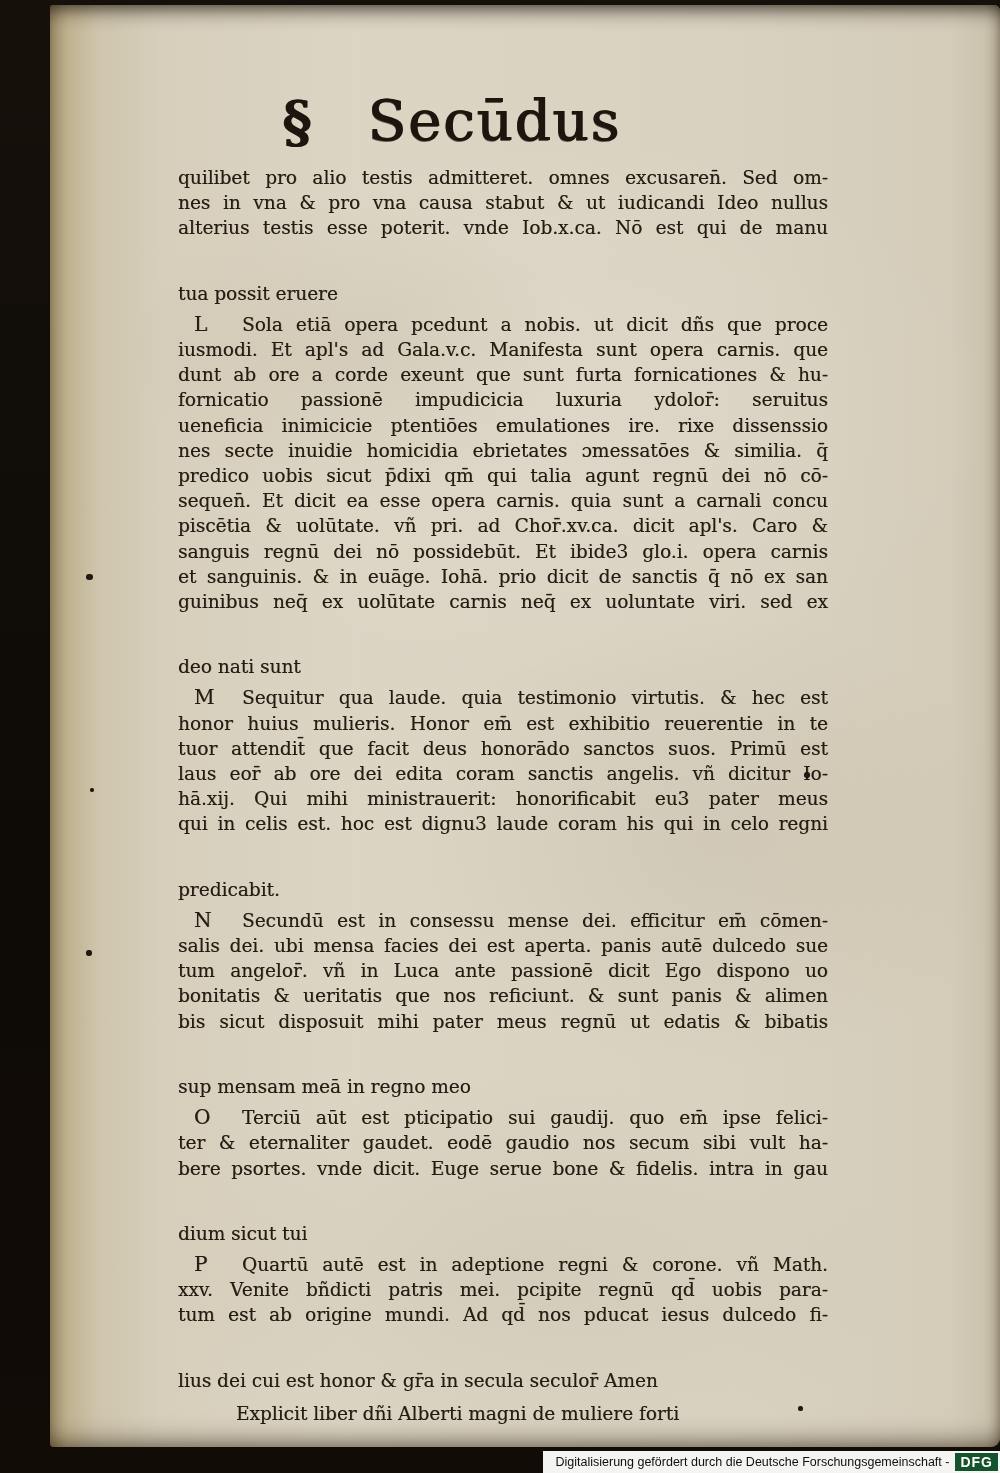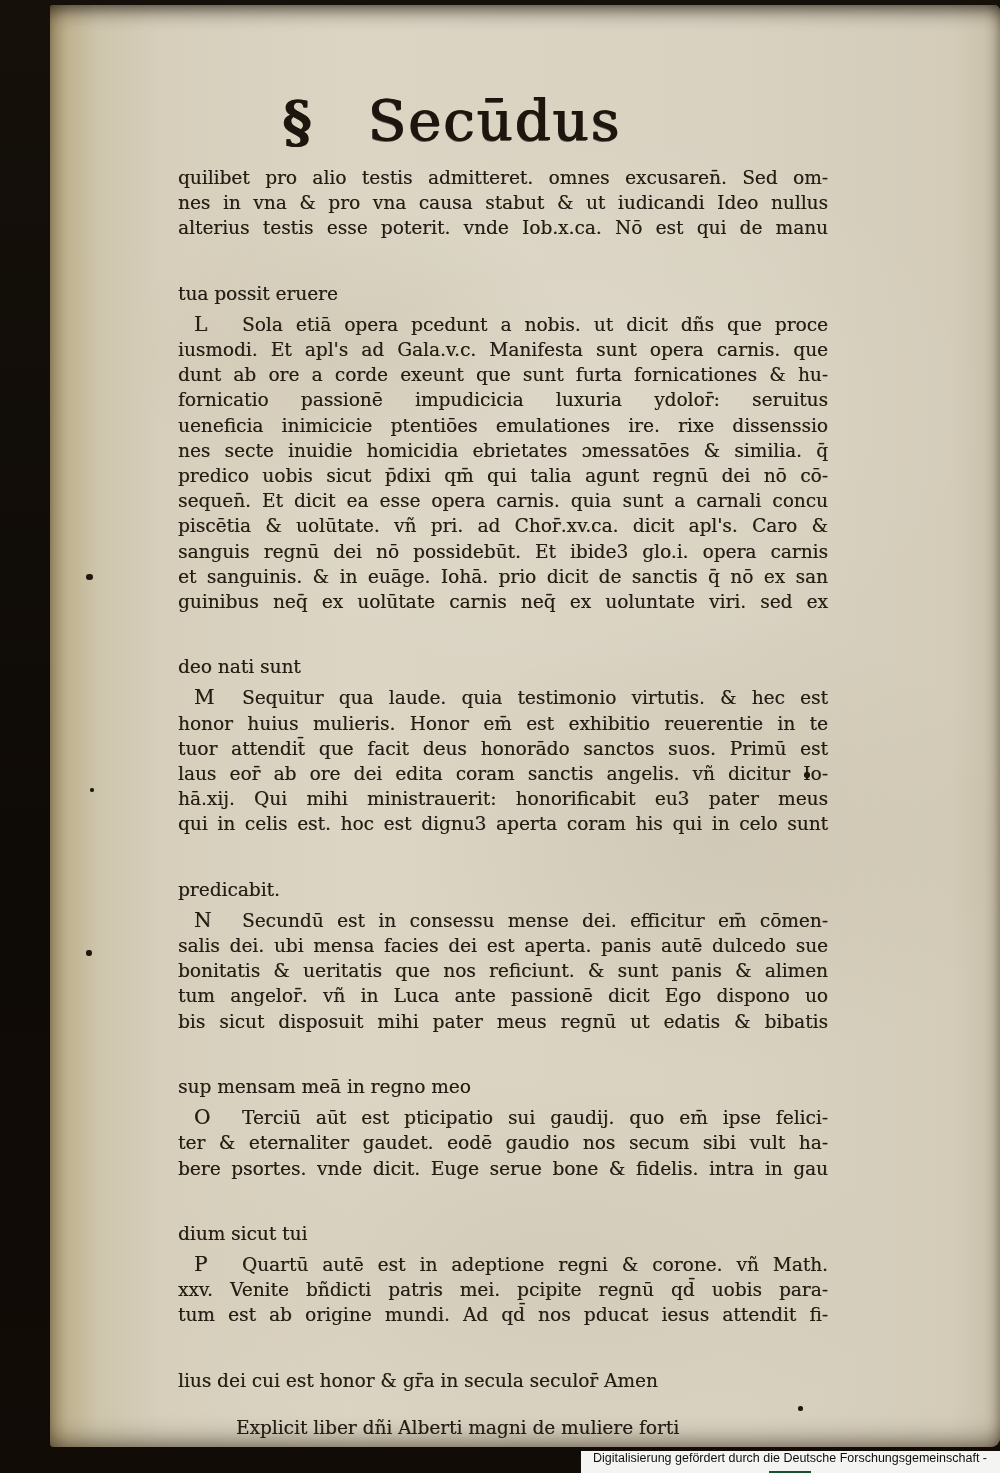--- a/index.html
+++ b/index.html
@@ -35,30 +35,30 @@
                 text-shadow:1.4px 0 0 #1d160e, 0 1px 0 rgba(29,22,14,0.65); }
 
   .textblock { position:absolute; left:128px; top:160px; width:650px;
                color:#241c12; font-size:18.5px; line-height:25.2px; }
   .paragraph { margin-bottom:6px; }
   .line { text-align:justify; text-align-last:justify;
           text-shadow:0.4px 0.3px 0.6px rgba(36,28,18,0.5); }
   .line.last { text-align-last:left;margin-top:40px; }
   .par-letter { display:inline-block; width:24px; margin-left:16px;
                 margin-right:24px; font-size:20px; }
-  .explicit { margin-top:22px; margin-left:58px;
+  .explicit { margin-top:8px; margin-left:58px;
               text-shadow:0.4px 0.3px 0.6px rgba(36,28,18,0.5); }
 
   .hole { position:absolute; background:#241a10; border-radius:50%;
           box-shadow: inset 0 0 2px rgba(0,0,0,0.7); }
 
   .credit-bar { position:absolute; right:0; bottom:0; height:22px;
                 background:#f4f4f2; display:flex; align-items:center; gap:6px;
-                padding:0 13px 0 12px;
-                font-family:"Liberation Sans", sans-serif; font-size:12.5px; color:#101010;flex-direction:column; }
+                padding:0 2px 0 12px;
+                font-family:"Liberation Sans", sans-serif; font-size:12.5px; color:#101010; }
   .dfg-logo { background:#14532d; color:#ffffff; font-weight:bold; font-size:14px;
               padding:2px 5px; letter-spacing:1px; line-height:1; }
 </style>
 </head>
 <body>
 
 <div class="stage">
 
   <div class="spine"></div>
 
@@ -91,41 +91,41 @@
           <div class="line">et sanguinis. &amp; in euāge. Iohā. prio dicit de sanctis q̄ nō ex san</div>
           <div class="line">guinibus neq̄ ex uolūtate carnis neq̄ ex uoluntate viri. sed ex</div>
           <div class="line last">deo nati sunt</div>
         </div>
         <div class="paragraph">
           <div class="line"><span class="par-letter">M</span>Sequitur qua laude. quia testimonio virtutis. &amp; hec est</div>
           <div class="line">honor huius mulieris. Honor em̄ est exhibitio reuerentie in te</div>
           <div class="line">tuor attendit̄ que facit deus honorādo sanctos suos. Primū est</div>
           <div class="line">laus eor̄ ab ore dei edita coram sanctis angelis. vñ dicitur Io-</div>
           <div class="line">hā.xij. Qui mihi ministrauerit: honorificabit eu3 pater meus</div>
-          <div class="line">qui in celis est. hoc est dignu3 aperta coram his qui in celo sunt</div>
+          <div class="line">qui in celis est. hoc est dignu3 laude coram his qui in celo regni</div>
           <div class="line last">predicabit.</div>
         </div>
         <div class="paragraph">
           <div class="line"><span class="par-letter">N</span>Secundū est in consessu mense dei. efficitur em̄ cōmen-</div>
           <div class="line">salis dei. ubi mensa facies dei est aperta. panis autē dulcedo sue</div>
+          <div class="line">tum angelor̄. vñ in Luca ante passionē dicit Ego dispono uo</div>
           <div class="line">bonitatis &amp; ueritatis que nos reficiunt. &amp; sunt panis &amp; alimen</div>
-          <div class="line">tum angelor̄. vñ in Luca ante passionē dicit Ego dispono uo</div>
           <div class="line">bis sicut disposuit mihi pater meus regnū ut edatis &amp; bibatis</div>
           <div class="line last">sup mensam meā in regno meo</div>
         </div>
         <div class="paragraph">
           <div class="line"><span class="par-letter">O</span>Terciū aūt est pticipatio sui gaudij. quo em̄ ipse felici-</div>
           <div class="line">ter &amp; eternaliter gaudet. eodē gaudio nos secum sibi vult ha-</div>
           <div class="line">bere psortes. vnde dicit. Euge serue bone &amp; fidelis. intra in gau</div>
           <div class="line last">dium sicut tui</div>
         </div>
         <div class="paragraph">
           <div class="line"><span class="par-letter">P</span>Quartū autē est in adeptione regni &amp; corone. vñ Math.</div>
           <div class="line">xxv. Venite bñdicti patris mei. pcipite regnū qd̄ uobis para-</div>
-          <div class="line">tum est ab origine mundi. Ad qd̄ nos pducat iesus attendit fi-</div>
+          <div class="line">tum est ab origine mundi. Ad qd̄ nos pducat iesus dulcedo fi-</div>
           <div class="line last">lius dei cui est honor &amp; gr̄a in secula seculor̄ Amen</div>
         </div>
         <div class="explicit">Explicit liber dñi Alberti magni de muliere forti</div>
       </div>
 
   </div>
 
   <div class="hole" style="left:86px; top:574px; width:7px; height:6px;"></div>
   <div class="hole" style="left:90px; top:788px; width:4px; height:4px;"></div>
   <div class="hole" style="left:86px; top:950px; width:6px; height:6px;"></div>

